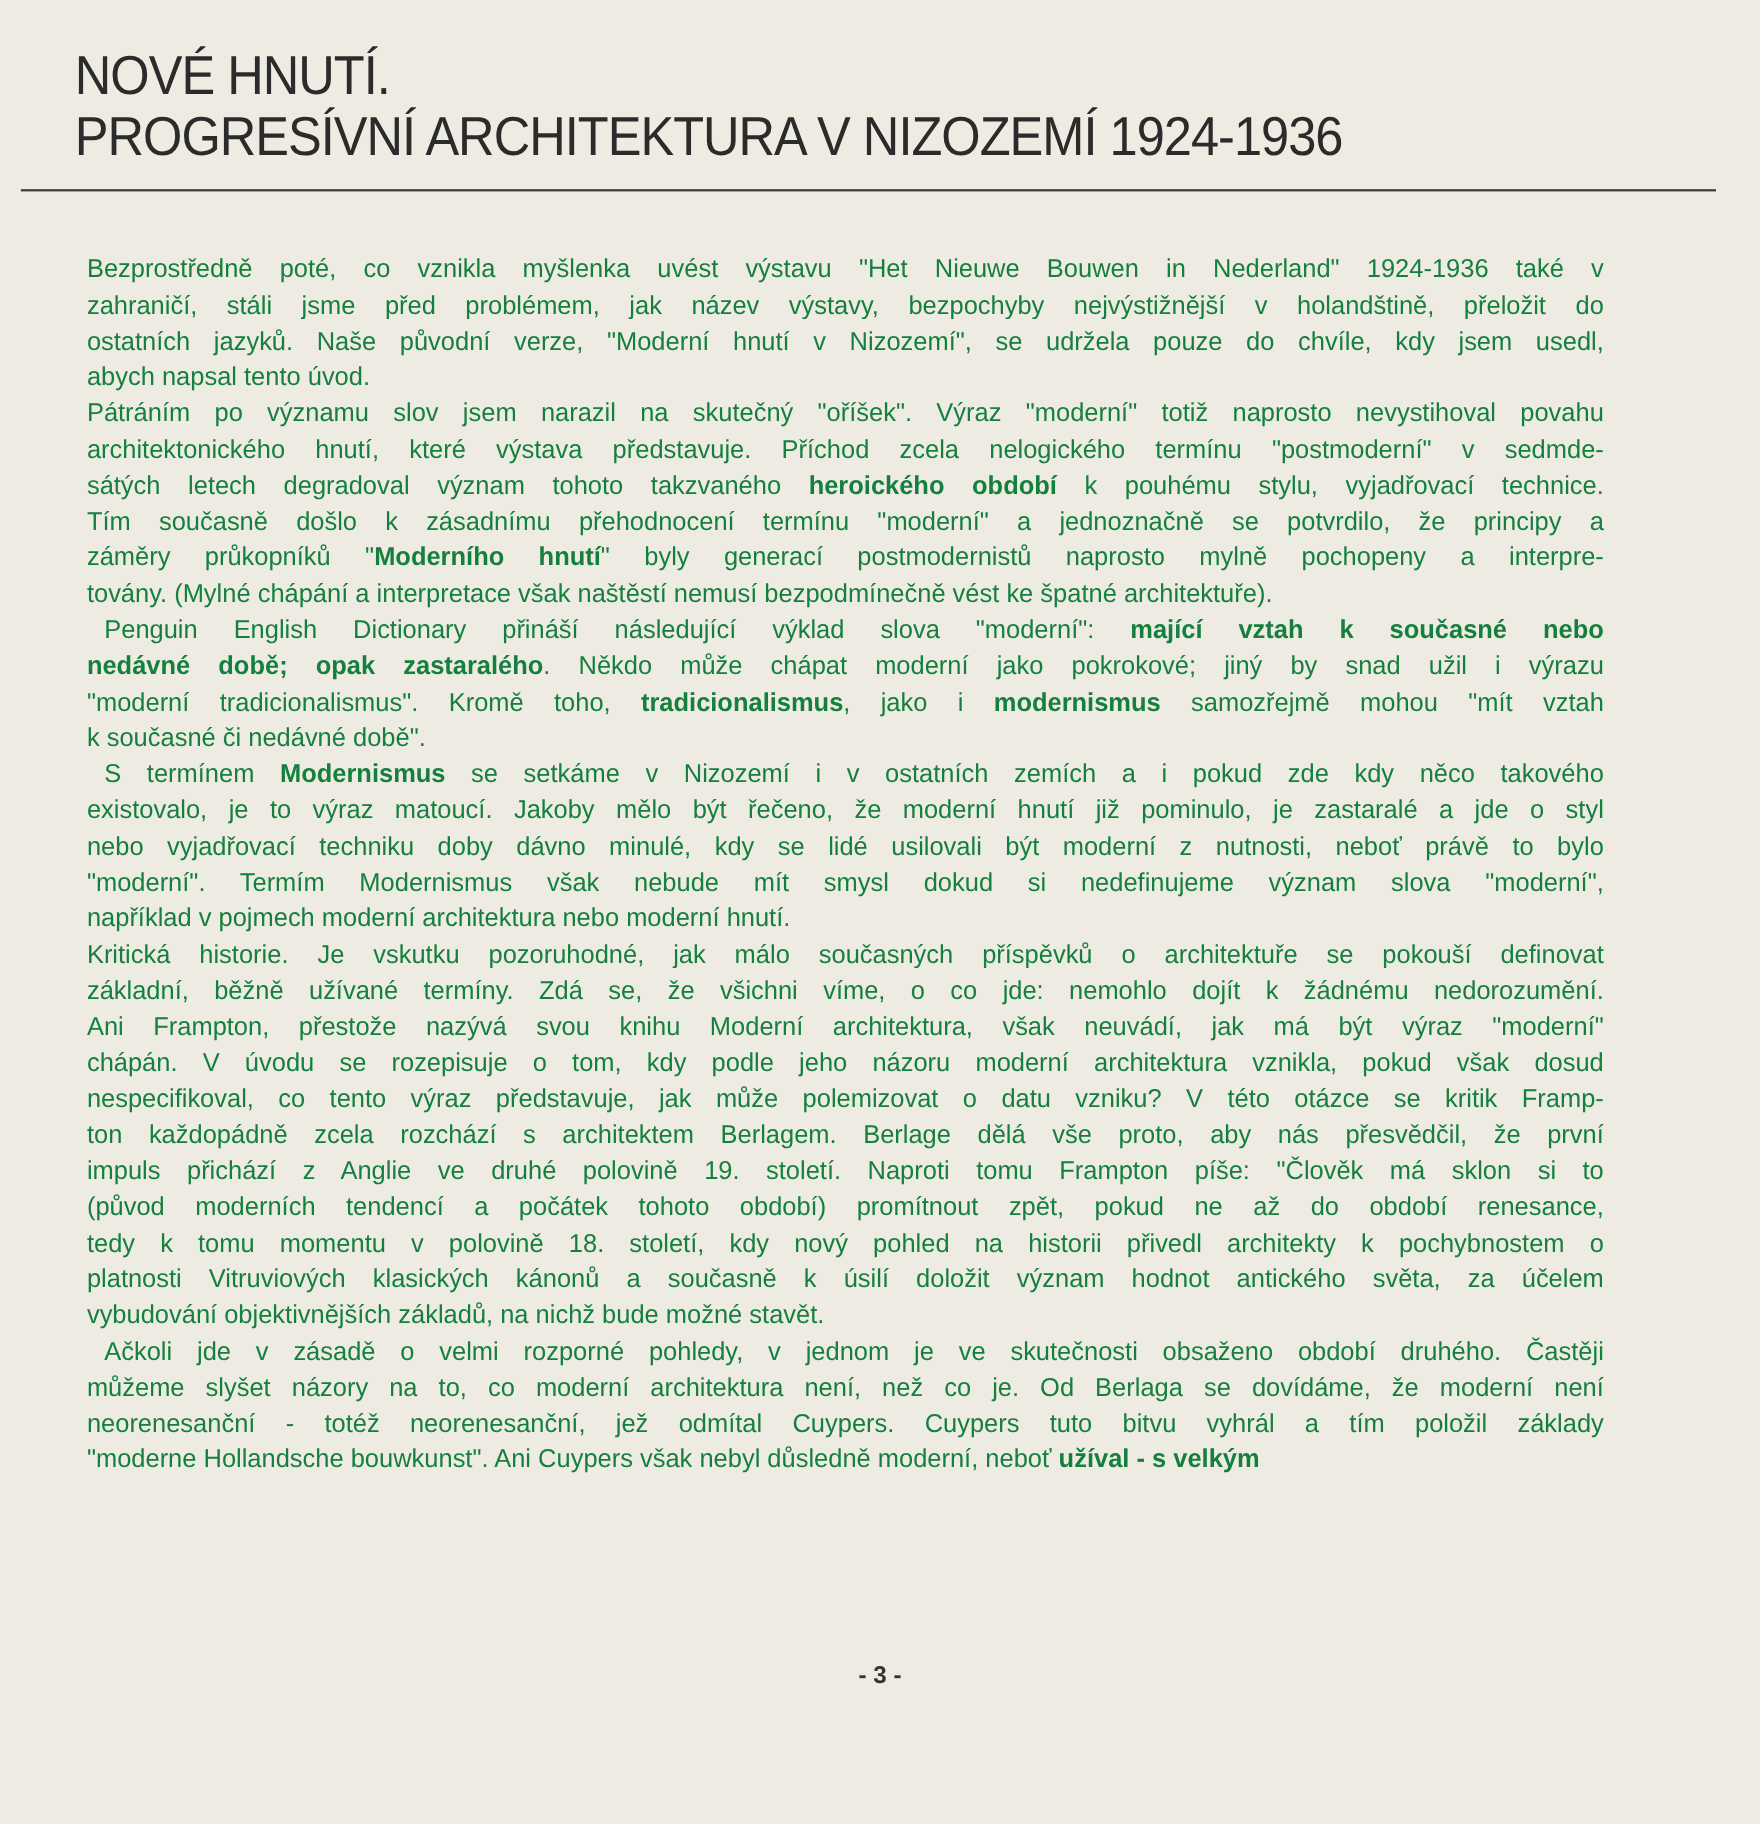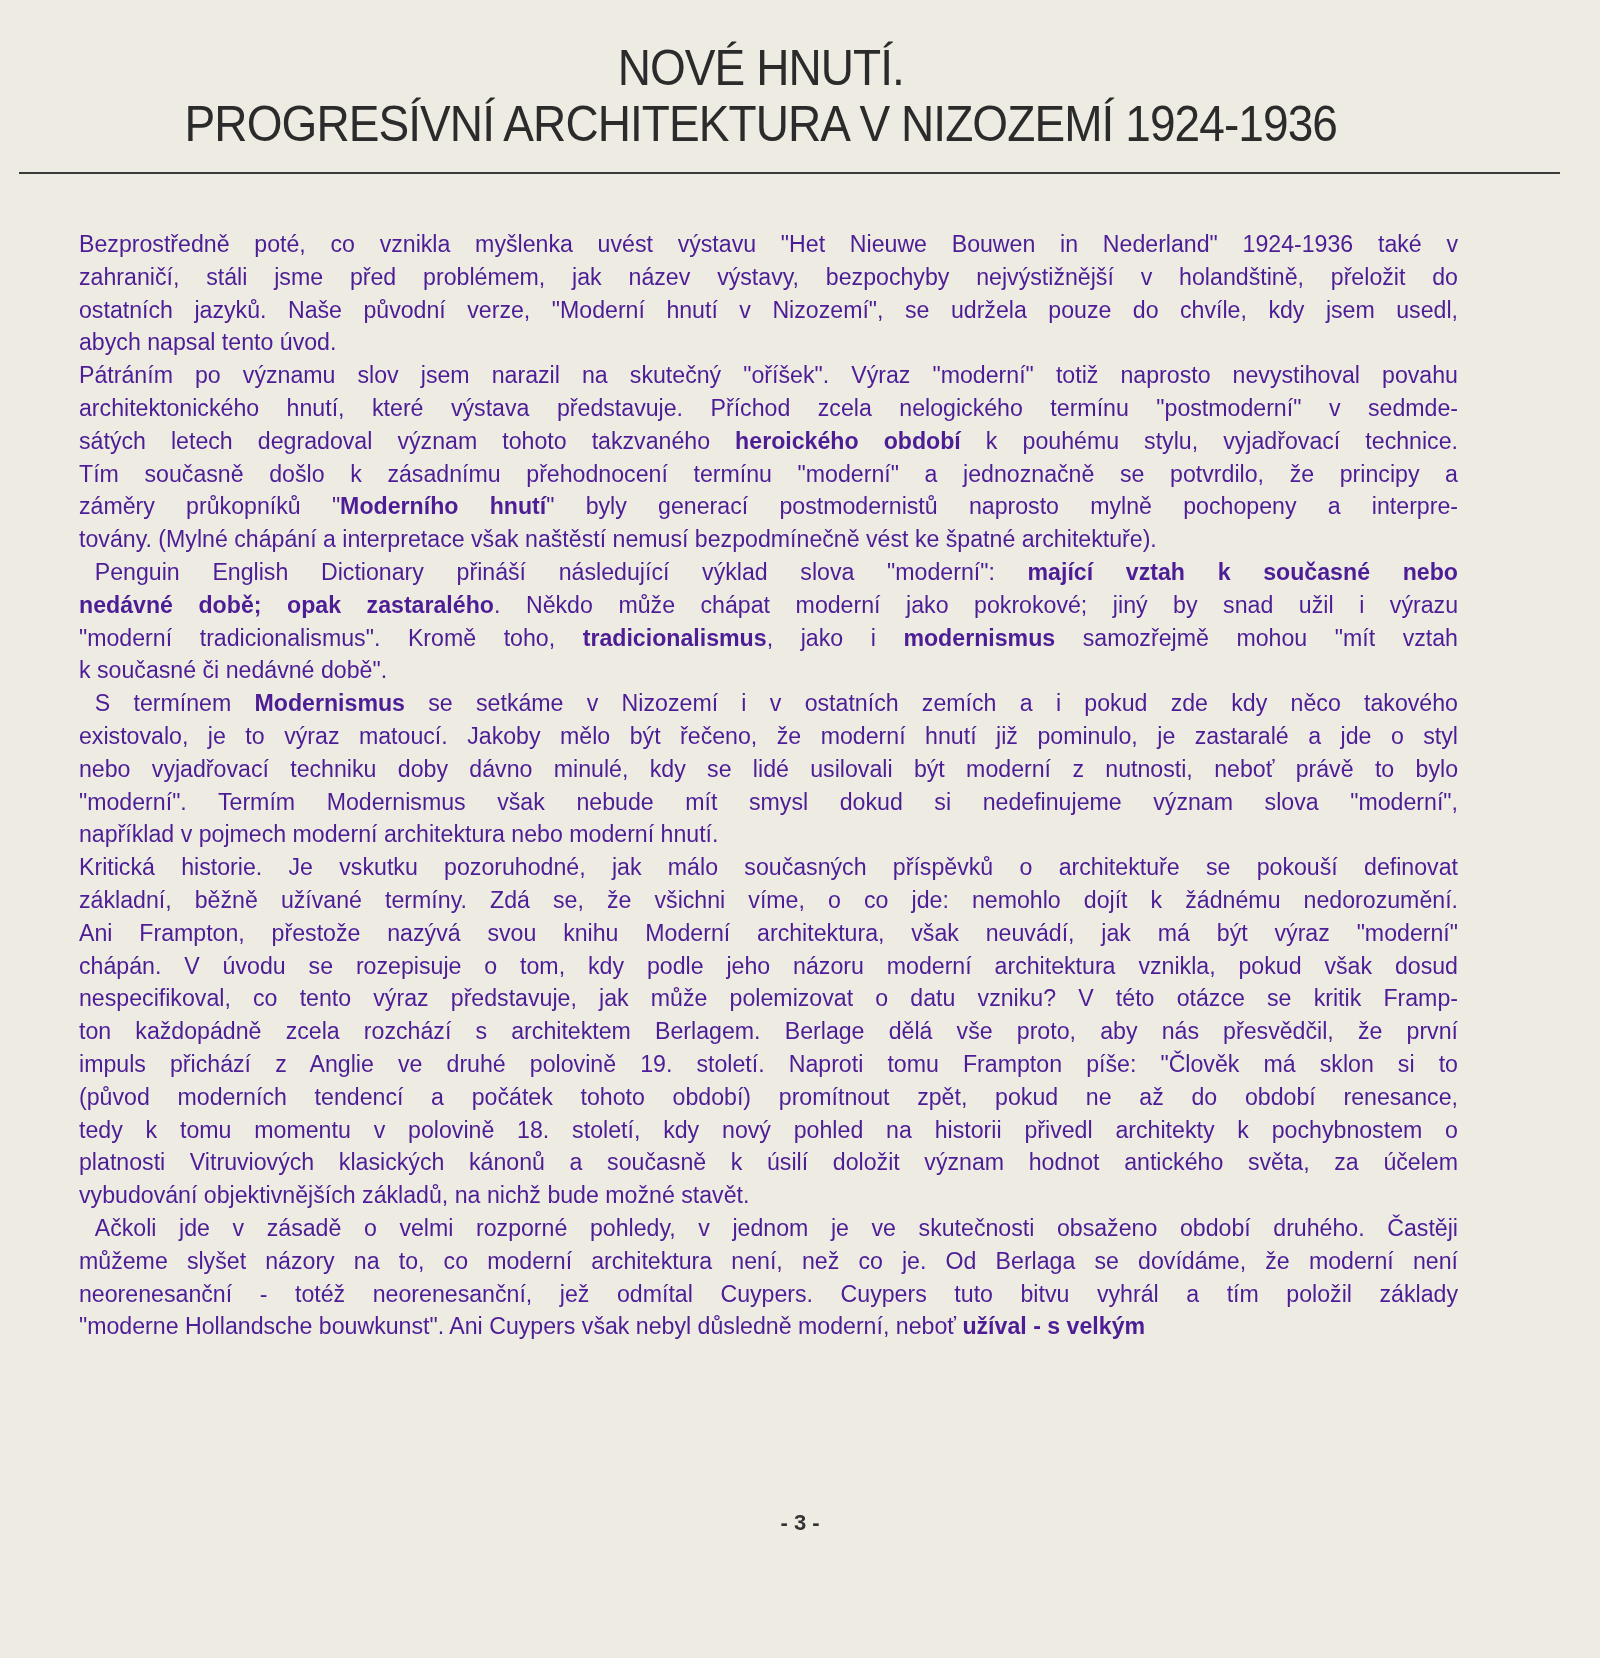--- a/index.html
+++ b/index.html
@@ -8,24 +8,23 @@
     height: 1658px;
     background: #eeebe3;
     position: relative;
     overflow: hidden;
     font-family: "Liberation Sans", sans-serif;
     color: #2a2a2a;
   }
   .page { position: absolute; left: 0; top: 0; width: 1600px; height: 1658px; }
   .title-block {
     position: absolute;
-    left: 80px;
+    left: 68px;
     top: 40px;
     width: 1480px;
-    text-align: center;
   }
   .title-line {
     font-family: "Liberation Sans", sans-serif;
     font-size: 50px;
     line-height: 56px;
     color: #2b2b2b;
     letter-spacing: -1px;
     white-space: nowrap;
     transform: scaleX(0.92);
     transform-origin: left center;
@@ -38,21 +37,21 @@
     height: 2px;
     background: #3a3a3a;
   }
   .body-text {
     position: absolute;
     left: 79px;
     top: 228px;
     width: 1400px;
     font-size: 23.5px;
     line-height: 32.8px;
-    color: #4c1d95;
+    color: #15803d;
   }
   .line {
     display: block;
     white-space: nowrap;
     text-align: justify;
     text-align-last: justify;
     height: 32.8px;
     transform: scaleX(0.985);
     transform-origin: left center;
   }

